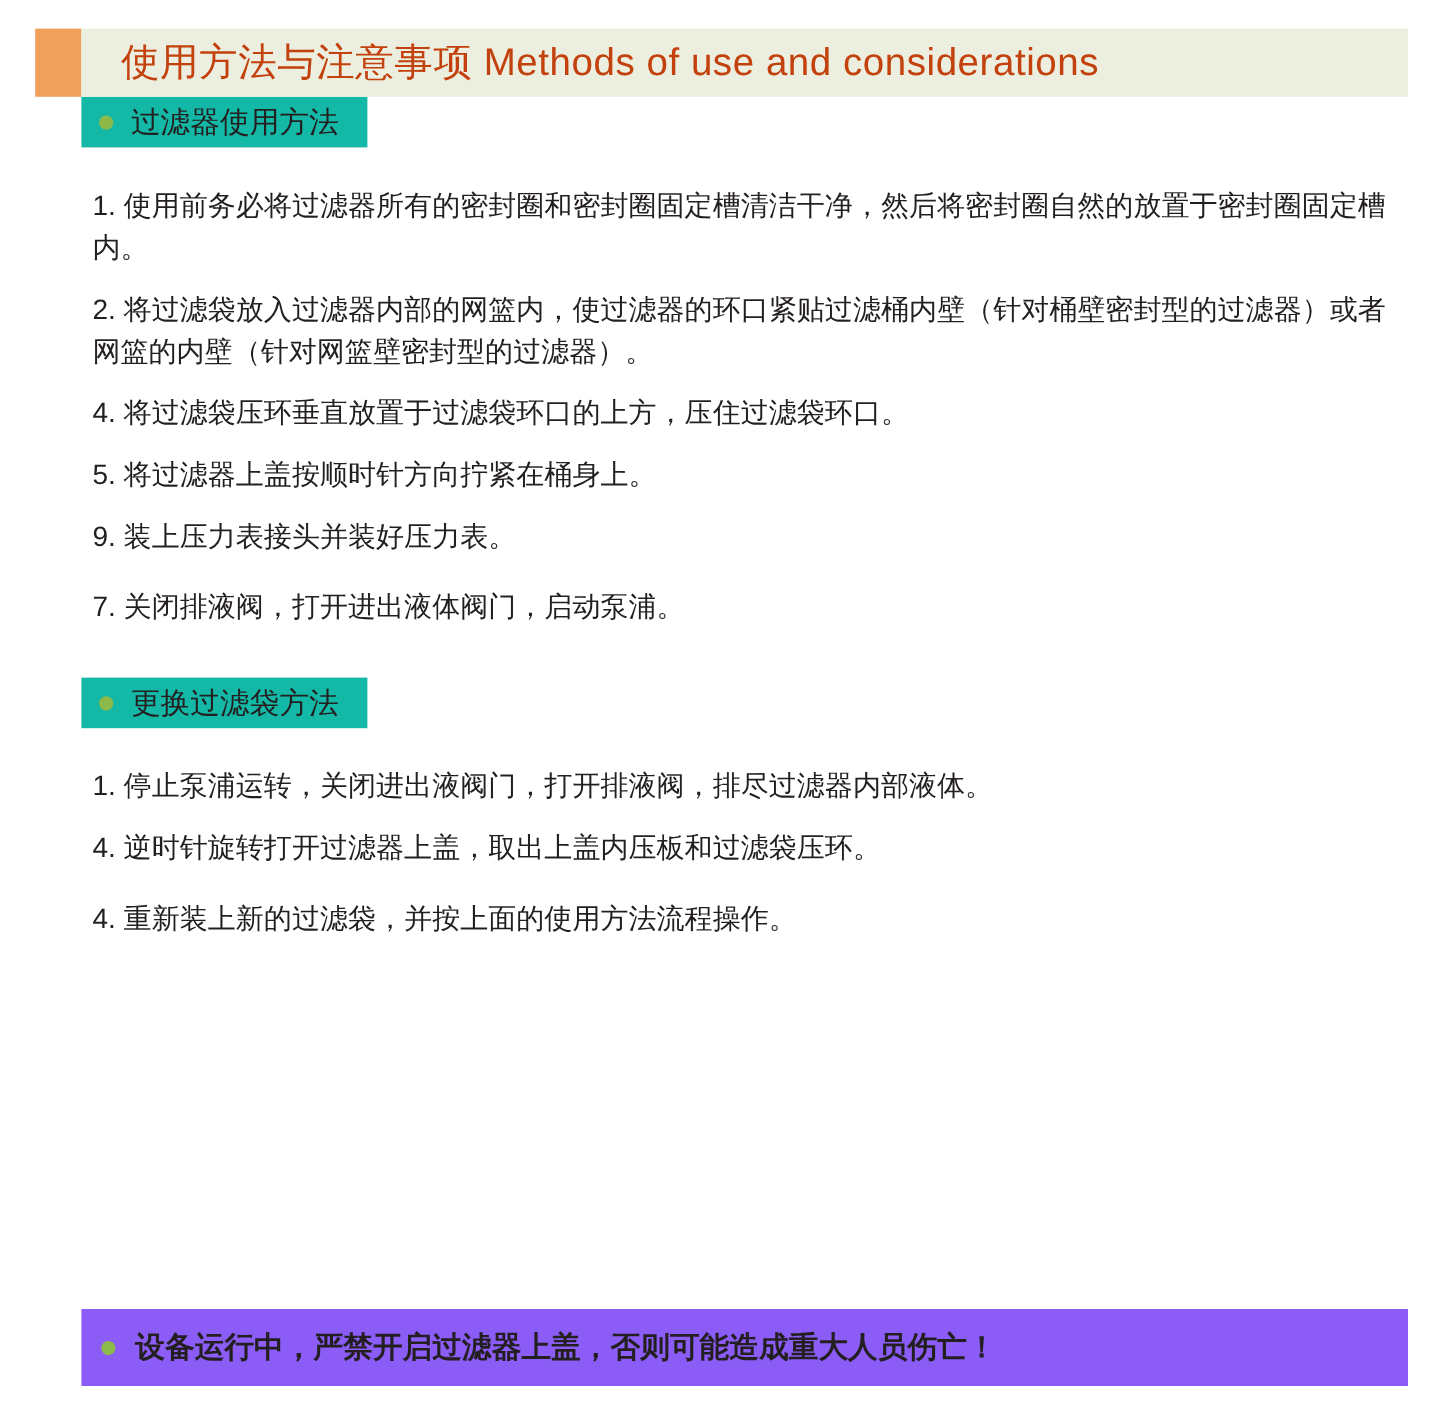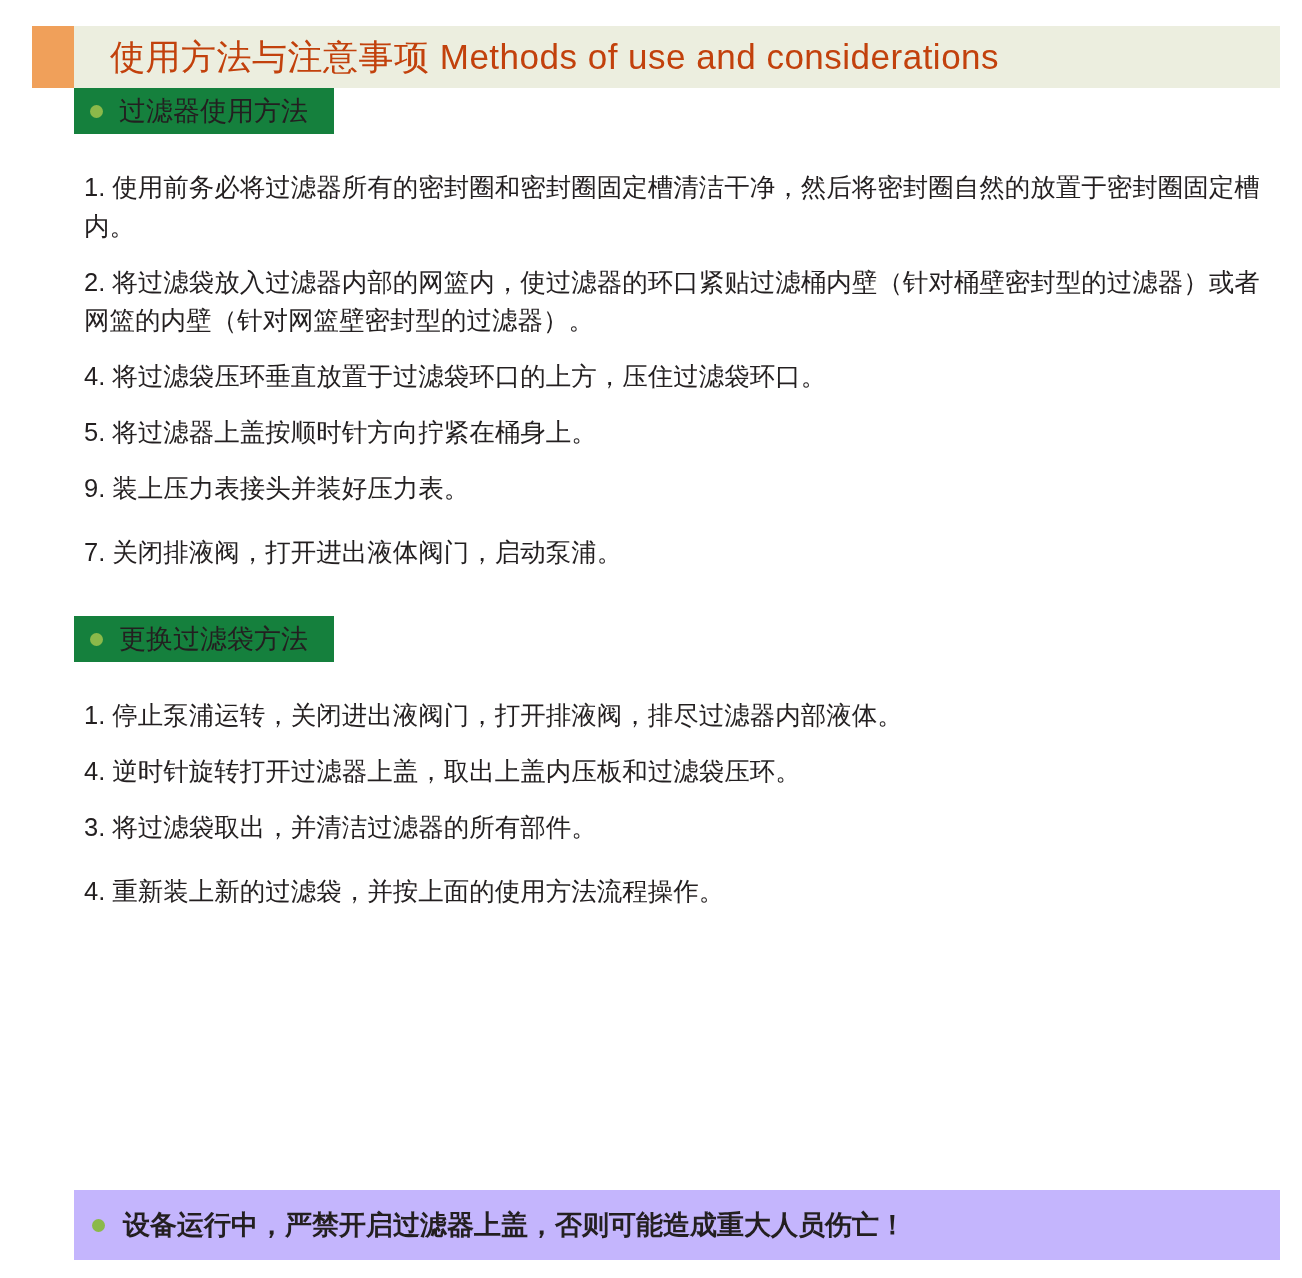--- a/index.html
+++ b/index.html
@@ -47,21 +47,21 @@
     font-size: 35px;
     letter-spacing: 0.5px;
     color: #c2410c;
     white-space: nowrap;
   }
 
   
   .section-head {
     display: inline-flex;
     align-items: center;
-    background: #15803d;
+    background: #14b8a6;
     height: 46px;
     padding: 0 26px 0 16px;
     margin-left: 74px;
     box-sizing: border-box;
   }
   .bullet {
     width: 13px;
     height: 13px;
     border-radius: 50%;
     background: #8bb94a;
@@ -91,21 +91,21 @@
 
   .gap-between-sections { height: 44px; }
 
   
   .warning-band {
     position: absolute;
     left: 74px;
     right: 22px;
     bottom: 18px;
     height: 70px;
-    background: #c4b5fd;
+    background: #8b5cf6;
     display: flex;
     align-items: center;
     box-sizing: border-box;
     padding-left: 18px;
   }
   .warning-band .bullet {
     background: #8bb94a;
     margin-right: 18px;
   }
   .warning-text {
@@ -148,21 +148,20 @@
 
 <div class="section-head">
   <span class="bullet"></span>
   <span class="label">更换过滤袋方法</span>
 </div>
 <div class="spacer-after-head"></div>
 
 <div class="list">
   <div class="list-item">1. 停止泵浦运转，关闭进出液阀门，打开排液阀，排尽过滤器内部液体。</div>
   <div class="list-item">4. 逆时针旋转打开过滤器上盖，取出上盖内压板和过滤袋压环。</div>
-  <div class="list-item">3. 将过滤袋取出，并清洁过滤器的所有部件。</div>
   <div class="list-item">4. 重新装上新的过滤袋，并按上面的使用方法流程操作。</div>
 </div>
 
 
 <div class="warning-band">
   <span class="bullet"></span>
   <span class="warning-text">设备运行中，严禁开启过滤器上盖，否则可能造成重大人员伤亡！</span>
 </div>
 
 

